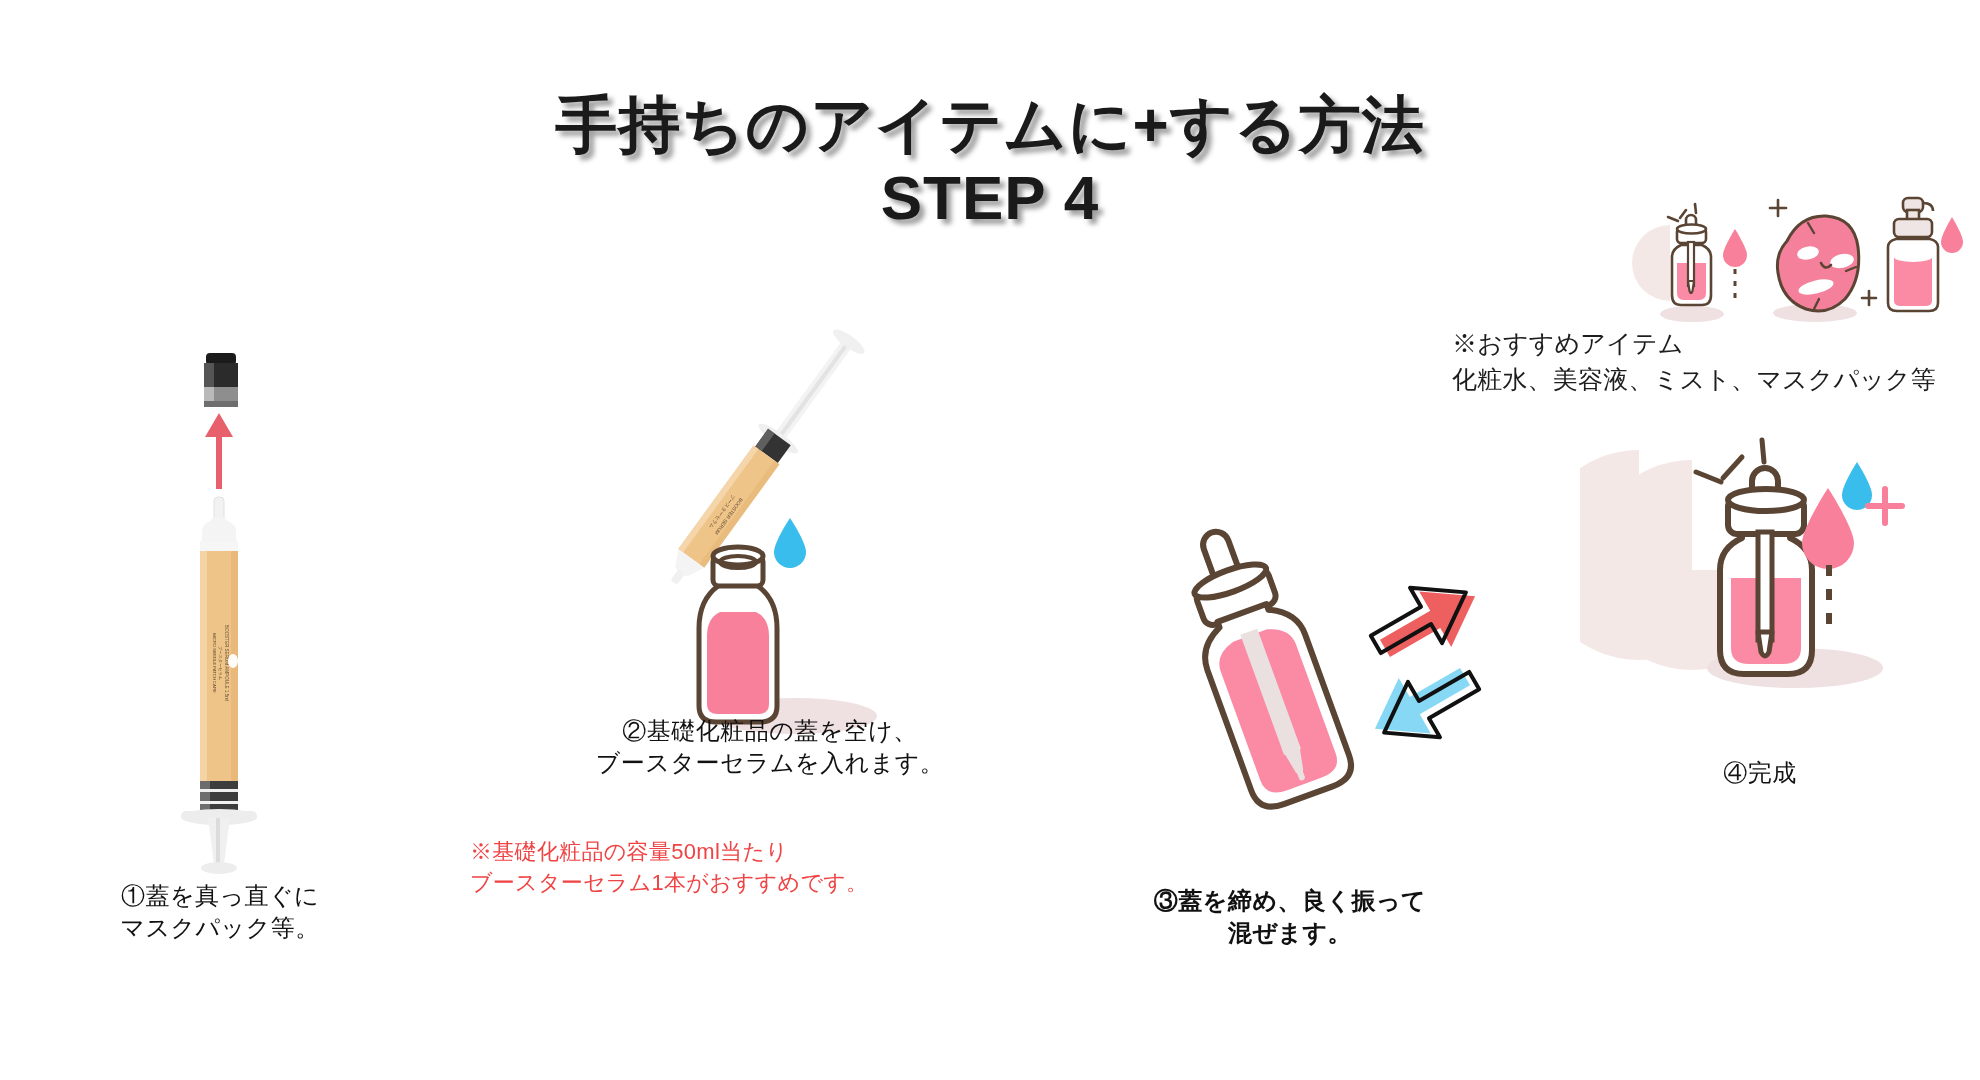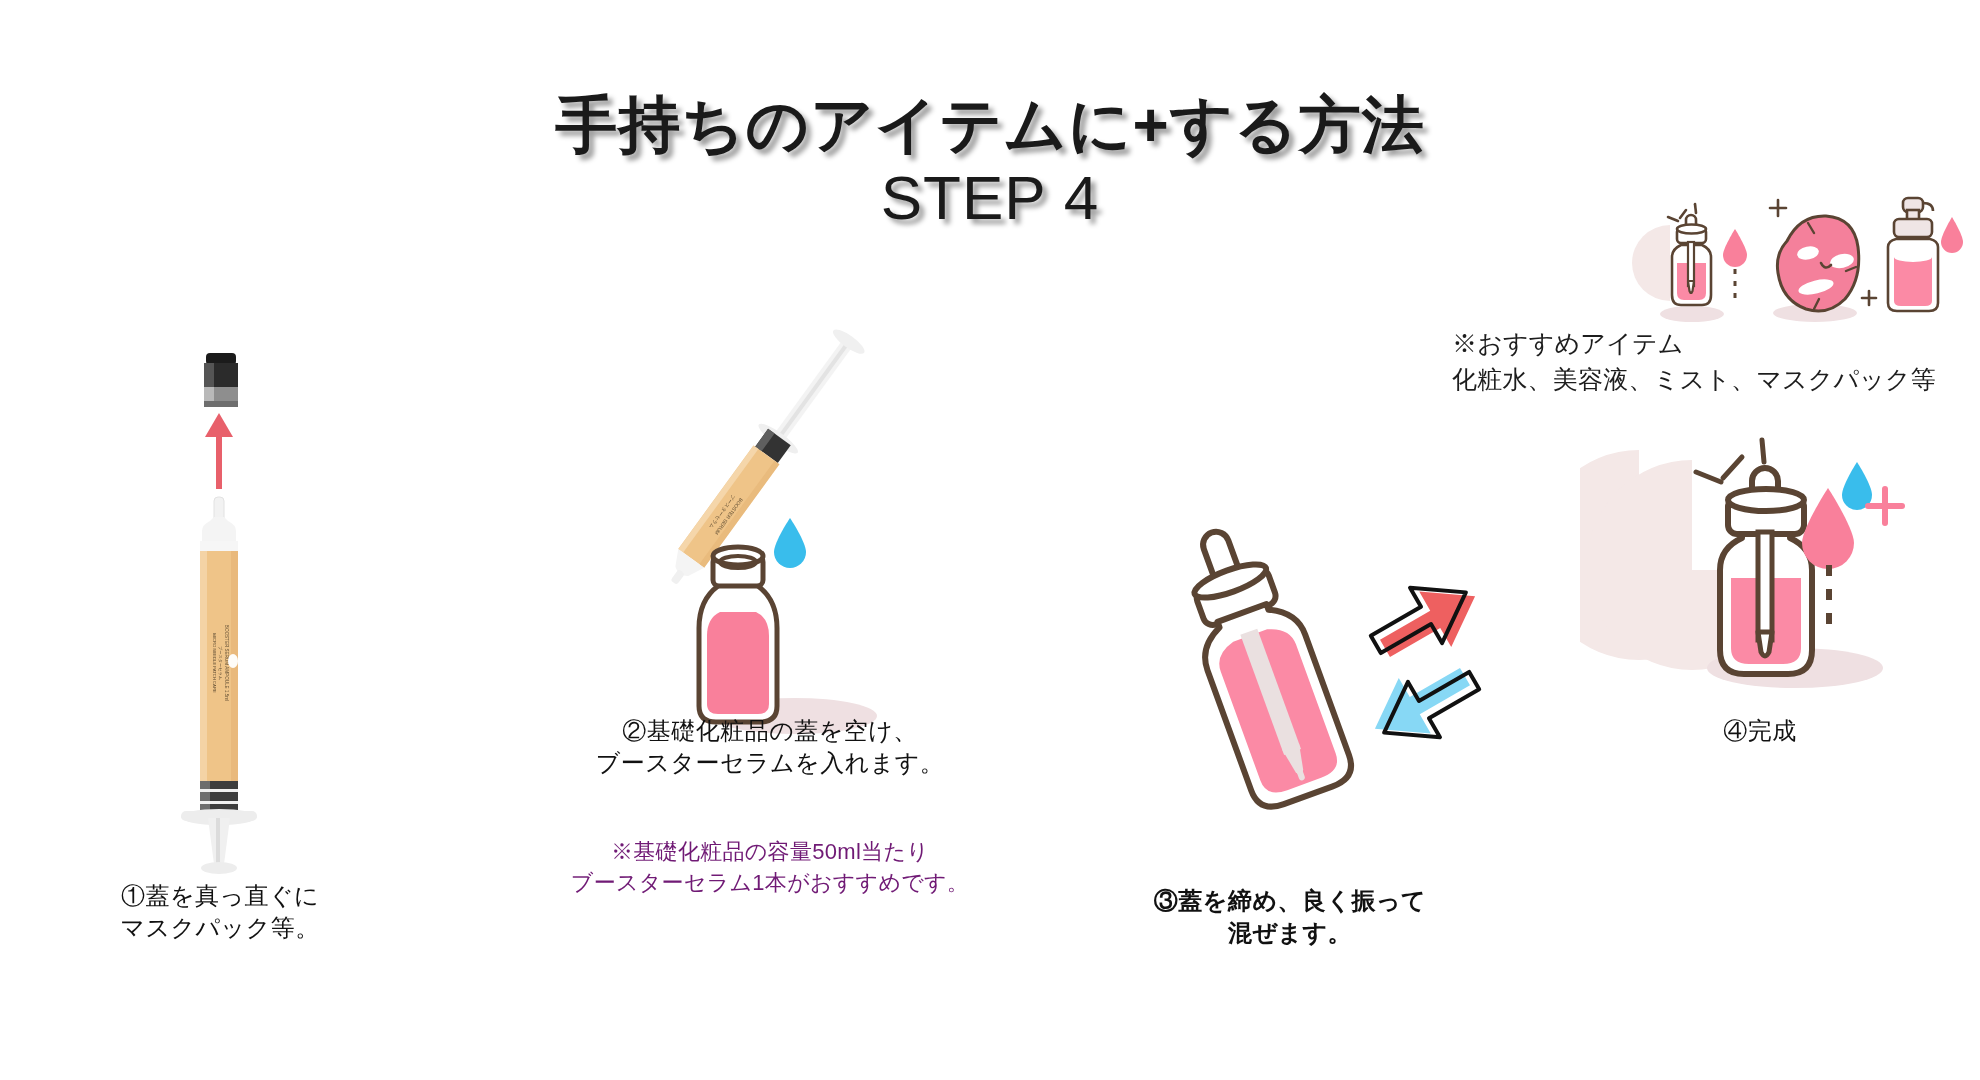--- a/index.html
+++ b/index.html
@@ -30,40 +30,40 @@
   }
   .title-line-1 {
     font-size: 62px;
     font-weight: 700;
     letter-spacing: 1px;
     line-height: 1.18;
     text-shadow: 5px 5px 5px rgba(0,0,0,0.38);
   }
   .title-line-2 {
     font-size: 62px;
-    font-weight: 400;
+    font-weight: 700;
     letter-spacing: 1px;
     line-height: 1.18;
     text-shadow: 5px 5px 5px rgba(0,0,0,0.38);
   }
 
   
   .caption {
     position: absolute;
     text-align: center;
     color: #111111;
     font-size: 24px;
     line-height: 1.32;
     white-space: pre-line;
     letter-spacing: 0.5px;
   }
   .note-pink {
     position: absolute;
-    text-align: center;
-    color: #701a75;
+    text-align: left;
+    color: #ef4444;
     font-size: 22px;
     line-height: 1.42;
     white-space: pre-line;
     letter-spacing: 0.3px;
   }
   .recommend-text {
     position: absolute;
     color: #1d1d1d;
     font-size: 25px;
     line-height: 1.45;
@@ -244,21 +244,21 @@
     <path d="M277 62 C277 62 262 85 262 95 A15 15 0 0 0 292 95 C292 85 277 62 277 62 Z" fill="#39BDEC"></path>
 
     <g stroke="#F9809B" stroke-width="6" stroke-linecap="round">
       <line x1="288" y1="106" x2="322" y2="106"></line>
       <line x1="305" y1="89" x2="305" y2="123"></line>
     </g>
 
     <line x1="249" y1="165" x2="249" y2="225" stroke="#5A4433" stroke-width="6" stroke-dasharray="11 13" stroke-linecap="butt"></line>
   </svg>
 
-  <div class="caption" style="left:1600px; top:715px; width:320px;">④完成</div>
+  <div class="caption" style="left:1600px; top:757px; width:320px;">④完成</div>
 
   <svg class="art" style="left:1630px; top:185px;" width="340" height="145" viewBox="0 0 340 145">
 
     <circle cx="40" cy="78" r="38" fill="#F4E8E7"></circle>
     <rect x="40" y="38" width="60" height="80" fill="#ffffff"></rect>
 
     <g>
       <ellipse cx="62" cy="129" rx="32" ry="8" fill="#EFE0E2"></ellipse>
       <g stroke="#5A4433" stroke-width="2.6" stroke-linecap="round">
         <line x1="50" y1="33" x2="56" y2="25"></line>

